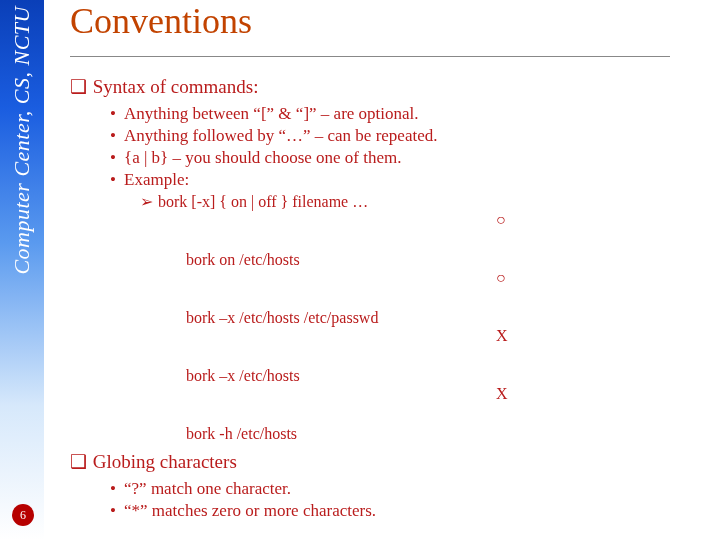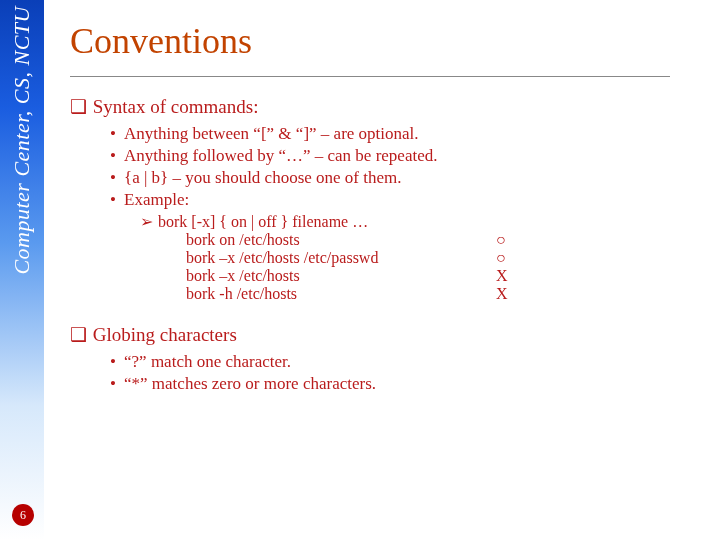--- a/index.html
+++ b/index.html
@@ -16,36 +16,36 @@
     font-style: italic; color: #fff; font-size: 22px; letter-spacing: 0.5px; white-space: nowrap;
     font-family: "Times New Roman", serif;
   }
   .pagecircle {
     position: absolute; left: 12px; bottom: 14px; width: 22px; height: 22px;
     background: #b60000; border-radius: 50%; color: #fff; font-size: 12px;
     display: flex; align-items: center; justify-content: center;
   }
   .content { position: absolute; left: 62px; top: 0; right: 0; bottom: 0; }
   .title {
-    color: #c24300; font-size: 36px; padding: 20px 0 8px 8px; font-family: "Times New Roman", serif;
+    color: #c24300; font-size: 36px; padding: 0 0 8px 8px; font-family: "Times New Roman", serif;
   }
   .titlerule { border: 0; border-top: 1px solid #888; margin: 6px 0 18px 8px; width: 600px; }
   .section { margin-left: 8px; margin-top: 8px; color: #b91c1c; }
   .q-item { margin-top: 2px; margin-bottom: 6px; font-size: 19px; }
   .q-mark { display: inline-block; width: 18px; }
   .bullets { margin-left: 40px; font-size: 17px; }
   .bullets li { list-style: none; margin-bottom: 2px; }
   .bullets .dot { display: inline-block; width: 14px; }
   .sub { margin-left: 70px; font-size: 16px; }
   .sub .tri { display: inline-block; width: 18px; }
   .examples { margin-left: 116px; font-size: 16px; }
   .examples-row { display: flex; }
-  .examples-row .lhs { width: 310px; }
+  .examples-row .lhs { width: 310px; margin-top: 40px; }
   .examples-row .rhs { width: 40px; }
-  .block2 { margin-top: 20px; }
+  .block2 { margin-top: 7px; }
 </style>
 </head>
 <body>
 
 <div class="slide">
   <div class="sidebar">
     <div class="sidebar-text">Computer Center, CS, NCTU</div>
   </div>
   <div class="pagecircle">
       <span>6</span>

